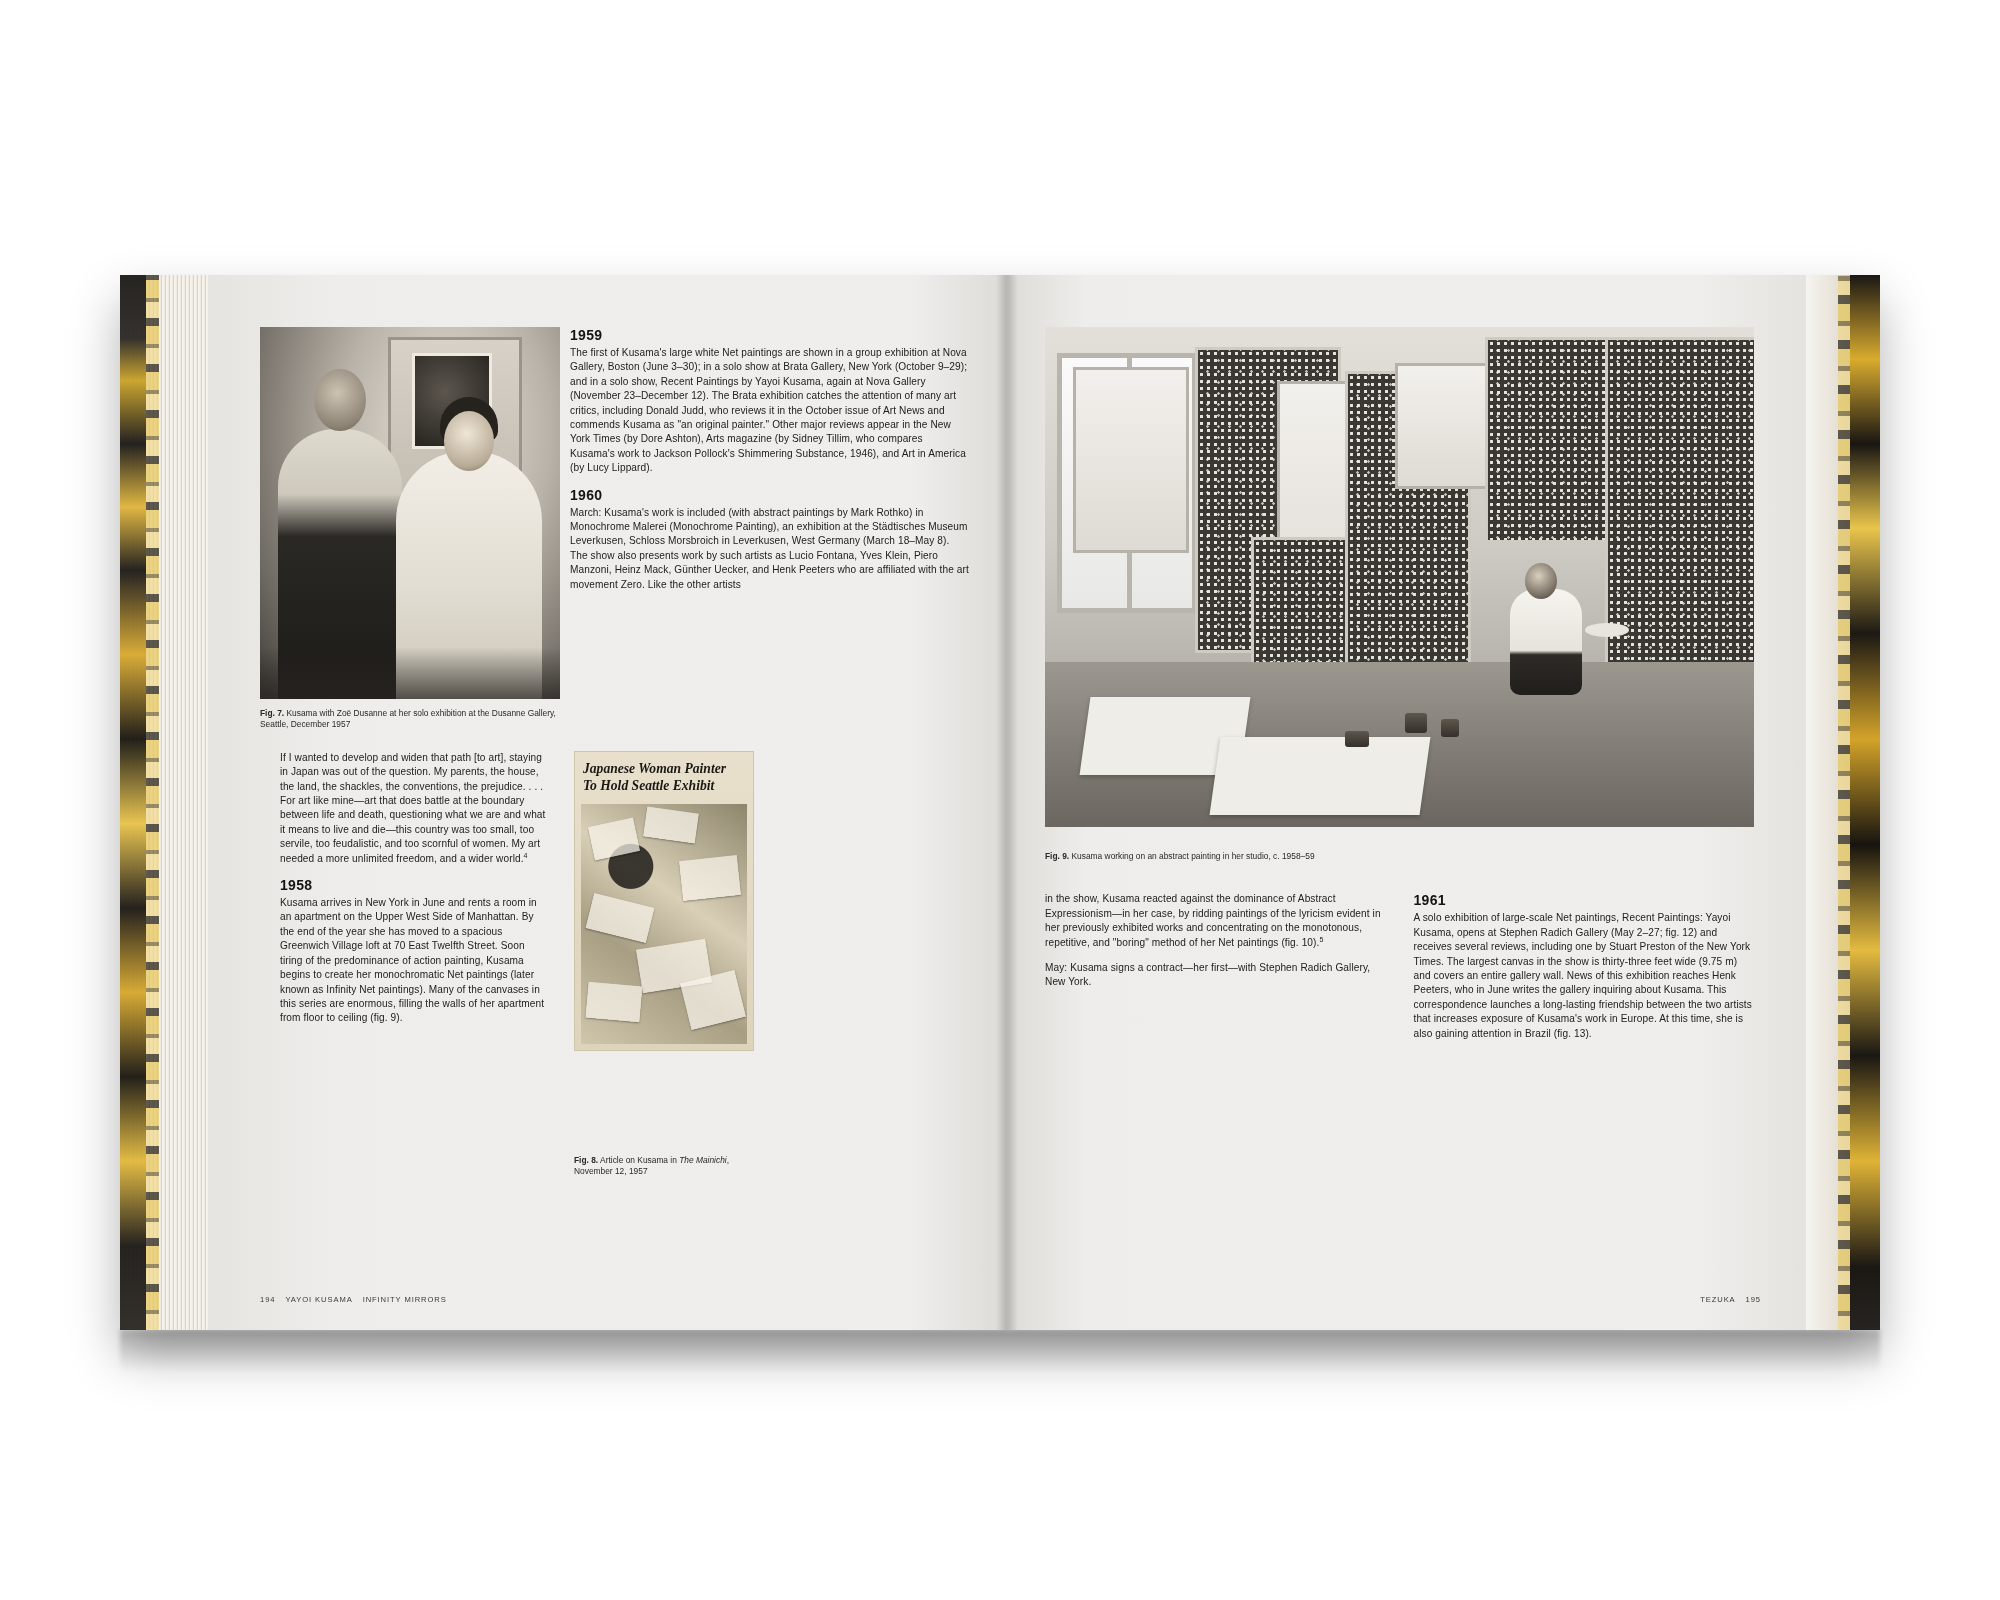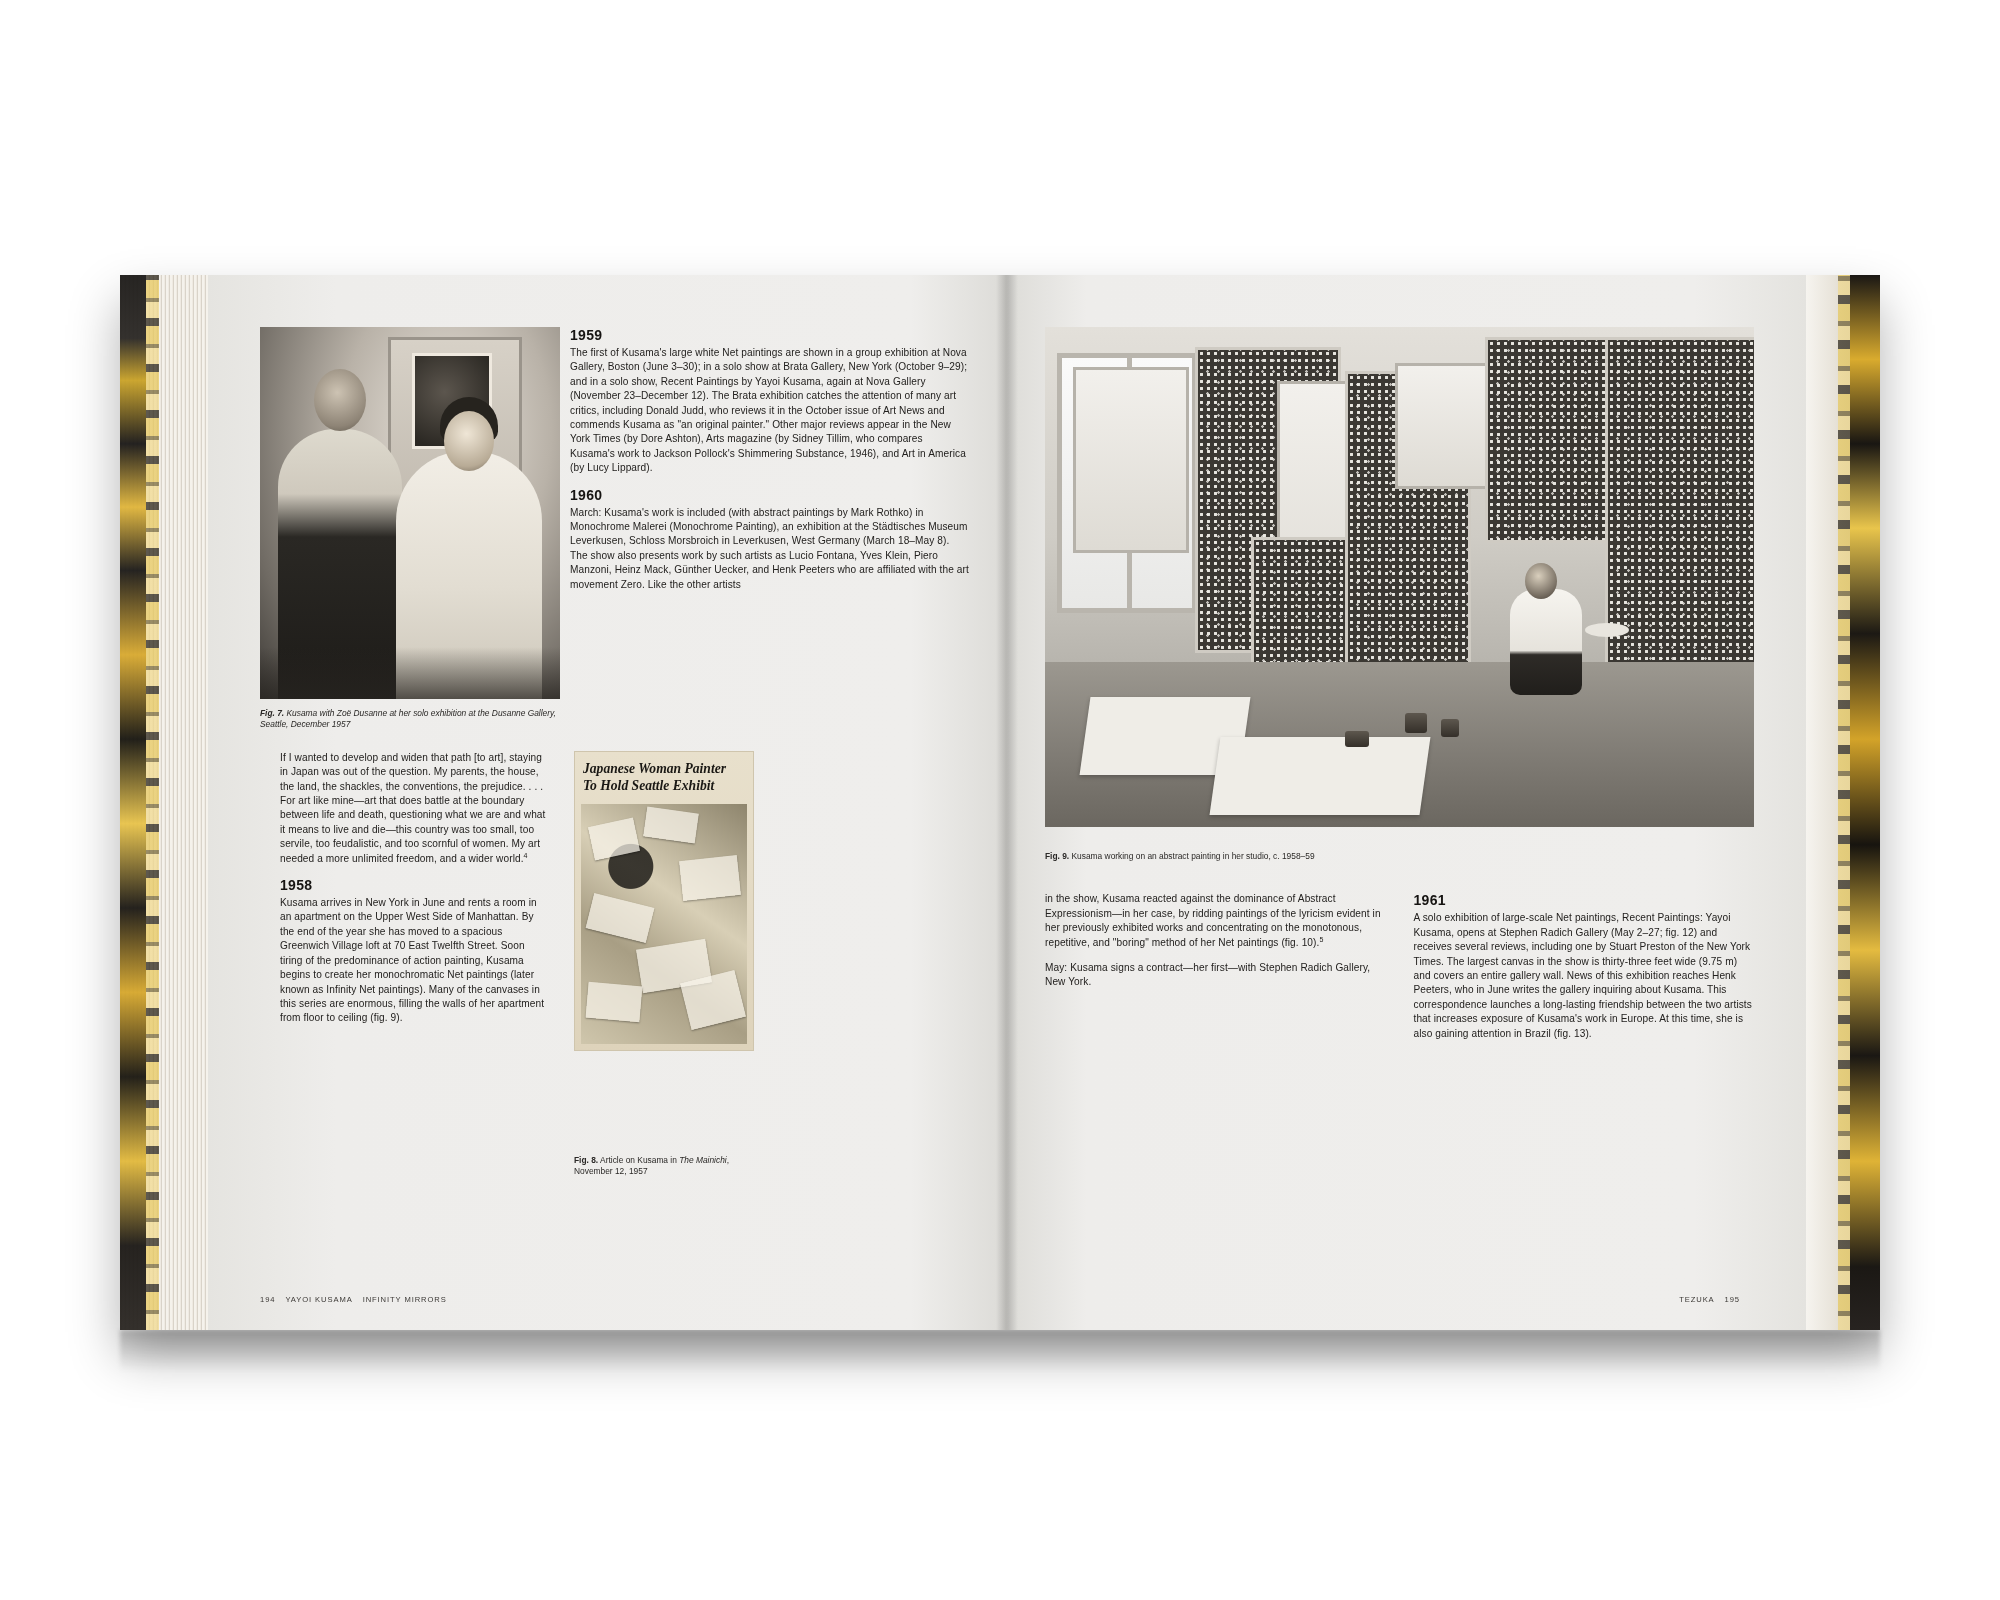--- a/index.html
+++ b/index.html
@@ -155,21 +155,21 @@
   .caption b { font-weight: bold; }
   .it { font-style: italic; text-align: center; }
   p { margin: 0 0 11px 0; }
   sup { font-size: 70%; vertical-align: super; line-height: 0; }
 
   
   .lp-top {
     display: flex;
     gap: 26px;
   }
-  .fig7-wrap { width: 284px; flex: none; font-style: italic; }
+  .fig7-wrap { width: 284px; flex: none; }
   .fig7-img {
     width: 300px;
     height: 372px;
     background:
       radial-gradient(ellipse at 62% 28%, #e9e4dc 0%, #b9b2a8 40%, #6f6a63 78%, #3b3834 100%),
       linear-gradient(160deg, #cfcac2 0%, #8d877f 55%, #40403c 100%);
     position: relative;
     overflow: hidden;
   }
   .fig7-img .door {
@@ -274,21 +274,21 @@
 
   .folio {
     position: absolute;
     bottom: 26px;
     font-size: 7.6px;
     letter-spacing: 0.12em;
     color: #3a3734;
     text-transform: uppercase;
   }
   .folio.left { left: 52px; }
-  .folio.right { right: 66px; }
+  .folio.right { right: 45px; }
   .folio .num { color: #3a3734; }
   .folio .sep { display: inline-block; width: 10px; }
 
   
   .fig9-img {
     width: 100%;
     height: 500px;
     position: relative;
     overflow: hidden;
     background: linear-gradient(180deg, #cdc9c2 0%, #b2aea7 45%, #8e8a84 100%);

